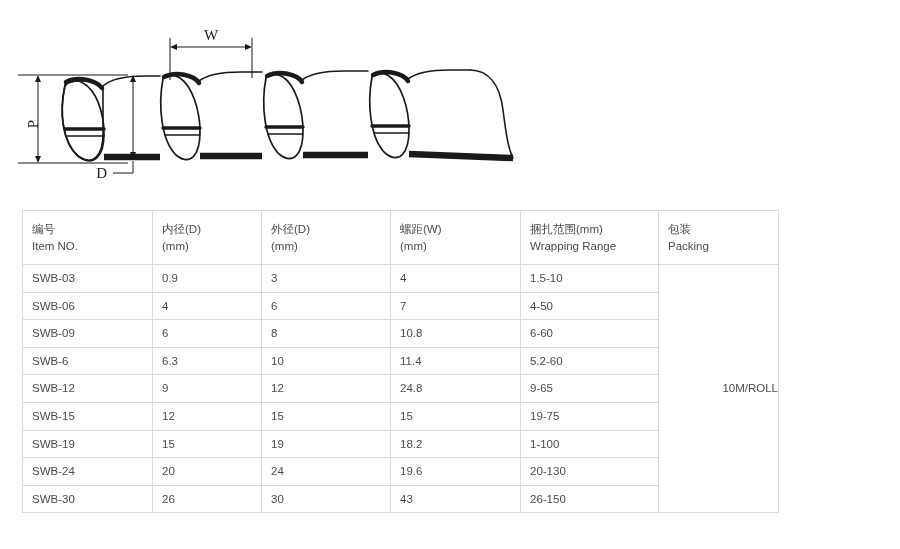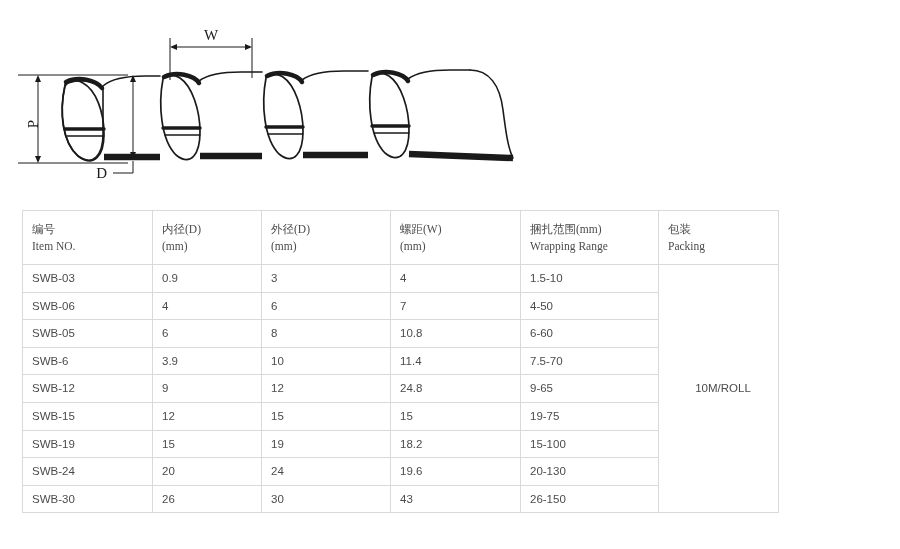--- a/index.html
+++ b/index.html
@@ -59,24 +59,24 @@
     background: #ffffff;
   }
   #spec-table tr.header-row td {
     height: 53px;
     vertical-align: middle;
   }
   #spec-table tr.data-row td {
     height: 26.6px;
     margin-left: 31px;
   }
-  .cell-line { display: block; white-space: nowrap; font-family: Liberation Serif, serif; }
+  .cell-line { display: block; white-space: nowrap; }
   .packing-cell {
     vertical-align: middle !important;
-    text-align: center;
+    text-align: right;
   }
   .col-0 { width: 130px; }
   .col-1 { width: 109px; }
   .col-2 { width: 129px; }
   .col-3 { width: 130px; }
   .col-4 { width: 138px; }
   .col-5 { width: 120px; }
 </style>
 </head>
 <body>
@@ -207,53 +207,53 @@
       <td class="packing-cell" rowspan="9">10M/ROLL</td>
     </tr>
     <tr class="data-row">
       <td>SWB-06</td>
       <td>4</td>
       <td>6</td>
       <td>7</td>
       <td>4-50</td>
     </tr>
     <tr class="data-row">
-      <td>SWB-05</td>
+      <td>SWB-09</td>
       <td>6</td>
       <td>8</td>
       <td>10.8</td>
       <td>6-60</td>
     </tr>
     <tr class="data-row">
       <td>SWB-6</td>
-      <td>3.9</td>
+      <td>6.3</td>
       <td>10</td>
       <td>11.4</td>
-      <td>7.5-70</td>
+      <td>5.2-60</td>
     </tr>
     <tr class="data-row">
       <td>SWB-12</td>
       <td>9</td>
       <td>12</td>
       <td>24.8</td>
       <td>9-65</td>
     </tr>
     <tr class="data-row">
       <td>SWB-15</td>
       <td>12</td>
       <td>15</td>
       <td>15</td>
       <td>19-75</td>
     </tr>
     <tr class="data-row">
       <td>SWB-19</td>
       <td>15</td>
       <td>19</td>
       <td>18.2</td>
-      <td>15-100</td>
+      <td>1-100</td>
     </tr>
     <tr class="data-row">
       <td>SWB-24</td>
       <td>20</td>
       <td>24</td>
       <td>19.6</td>
       <td>20-130</td>
     </tr>
     <tr class="data-row">
       <td>SWB-30</td>

